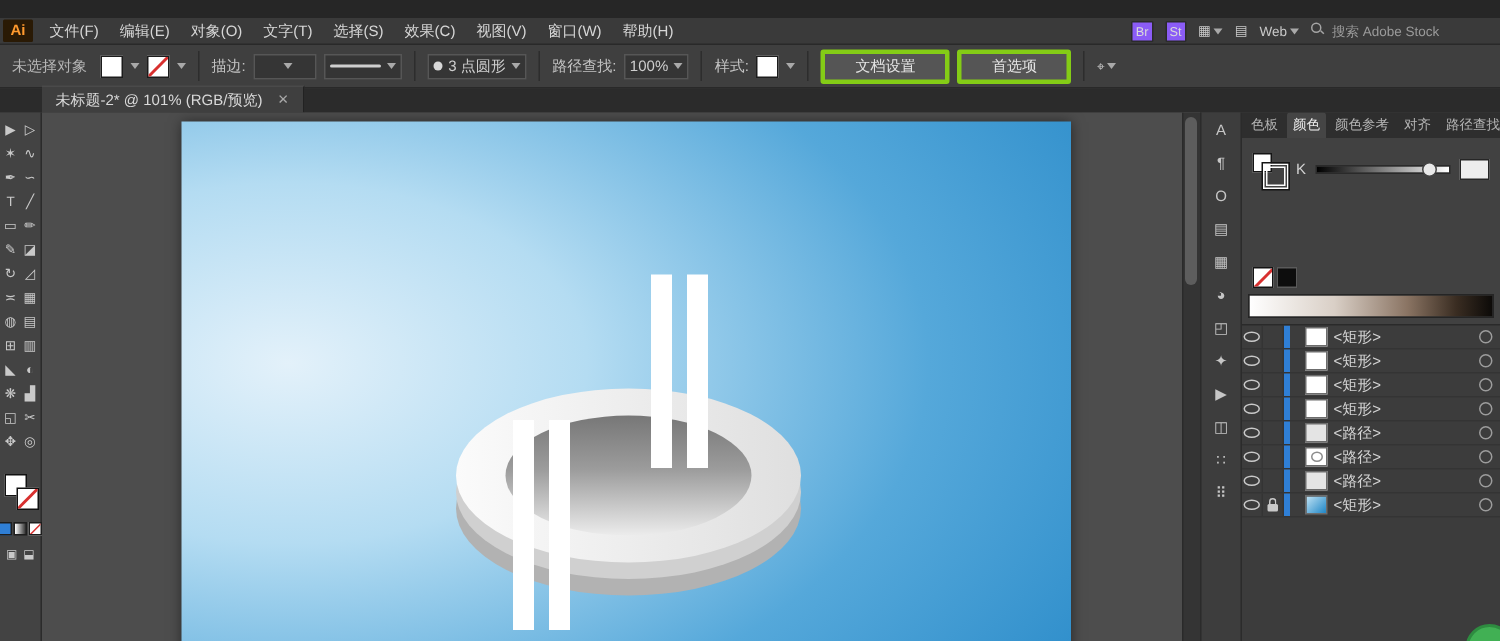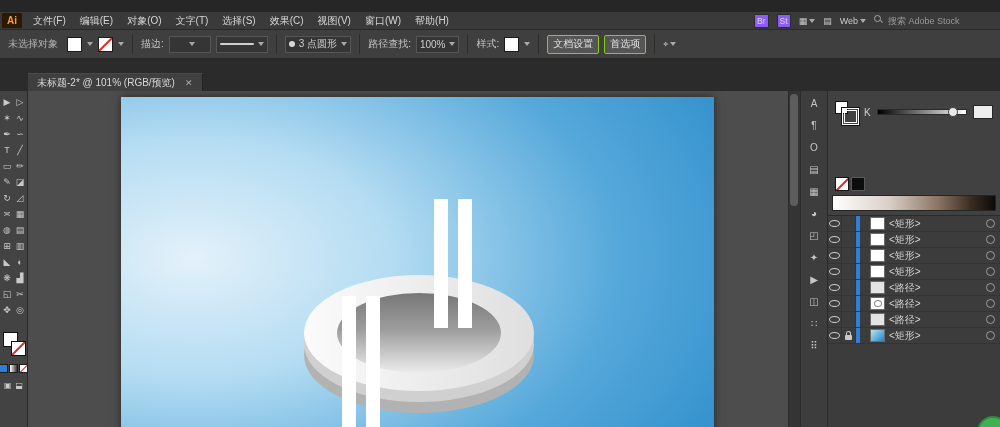--- a/index.html
+++ b/index.html
@@ -27,25 +27,25 @@
   .controlbar{height:28px;background:#3f3f3f;border-bottom:1px solid #292929;display:flex;align-items:center;
               gap:5px;padding:0 8px;}
   .cb-status{color:#b4b4b4;margin-right:4px;}
   .sw{position:relative;width:13px;height:13px;background:#fff;border:1px solid #1c1c1c;overflow:hidden;}
   .sw-none::after{content:"";position:absolute;left:-3px;top:5px;width:20px;height:2px;background:#d8302f;transform:rotate(-45deg);}
   .cb-sep{width:1px;height:20px;background:#2d2d2d;margin:0 3px;}
   .cb-box{background:#353535;border:1px solid #565656;height:15px;min-width:34px;display:flex;align-items:center;
           justify-content:center;padding:0 3px;gap:4px;}
   .brush-line{width:34px;height:2px;background:#cfcfcf;border-radius:2px;}
   .brush-dot{width:6px;height:6px;background:#d8d8d8;border-radius:50%;}
-  .cb-btn{background:#555555;border:1px solid #84cc16;border-radius:2px;height:17px;padding:0 5px;
+  .cb-btn{background:#555555;border:3px solid #84cc16;border-radius:2px;height:17px;padding:0 20px;
           display:flex;align-items:center;color:#e3e3e3;}
   .cb-lbl{color:#c3c3c3;}
   
-  .tabbar{height:32px;background:#2b2b2b;display:flex;align-items:flex-end;padding-left:28px;}
+  .tabbar{height:16px;background:#2b2b2b;display:flex;align-items:flex-end;padding-left:28px;}
   .doc-tab{background:#3f3f3f;height:17px;display:flex;align-items:center;gap:10px;padding:0 9px;
            color:#d9d9d9;border-right:1px solid #222;border-top:1px solid #4a4a4a;}
   .tab-close{color:#a9a9a9;font-size:9px;}
   
   .main{display:flex;height:364px;}
   .toolbar{width:27px;background:#434343;border-right:1px solid #2b2b2b;display:flex;flex-direction:column;
            align-items:center;padding-top:3px;flex:none;}
   .tool-grid{display:grid;grid-template-columns:13px 13px;}
   .tool{height:16px;display:flex;align-items:center;justify-content:center;font-size:9px;color:#c9c9c9;cursor:default;}
   .tb-sw{position:relative;width:22px;height:24px;margin-top:14px;flex:none;}
@@ -285,20 +285,27 @@
         <span class="pi">◰</span>
         <span class="pi">✦</span>
         <span class="pi">▶</span>
         <span class="pi">◫</span>
         <span class="pi">∷</span>
         <span class="pi">⠿</span>
       </div>
 
       <div class="panelstack">
 
+        <div class="ptabs">
+          <span class="ptab">色板</span>
+          <span class="ptab active">颜色</span>
+          <span class="ptab">颜色参考</span>
+          <span class="ptab">对齐</span>
+          <span class="ptab">路径查找</span>
+        </div>
 
         <div class="colorpanel">
           <div class="fs-ind">
             <span class="fs-fill"></span>
             <span class="fs-stroke"></span>
           </div>
           <div class="k-row">
             <span class="k-lbl">K</span>
             <span class="k-track">
               <span class="k-handle"></span>

